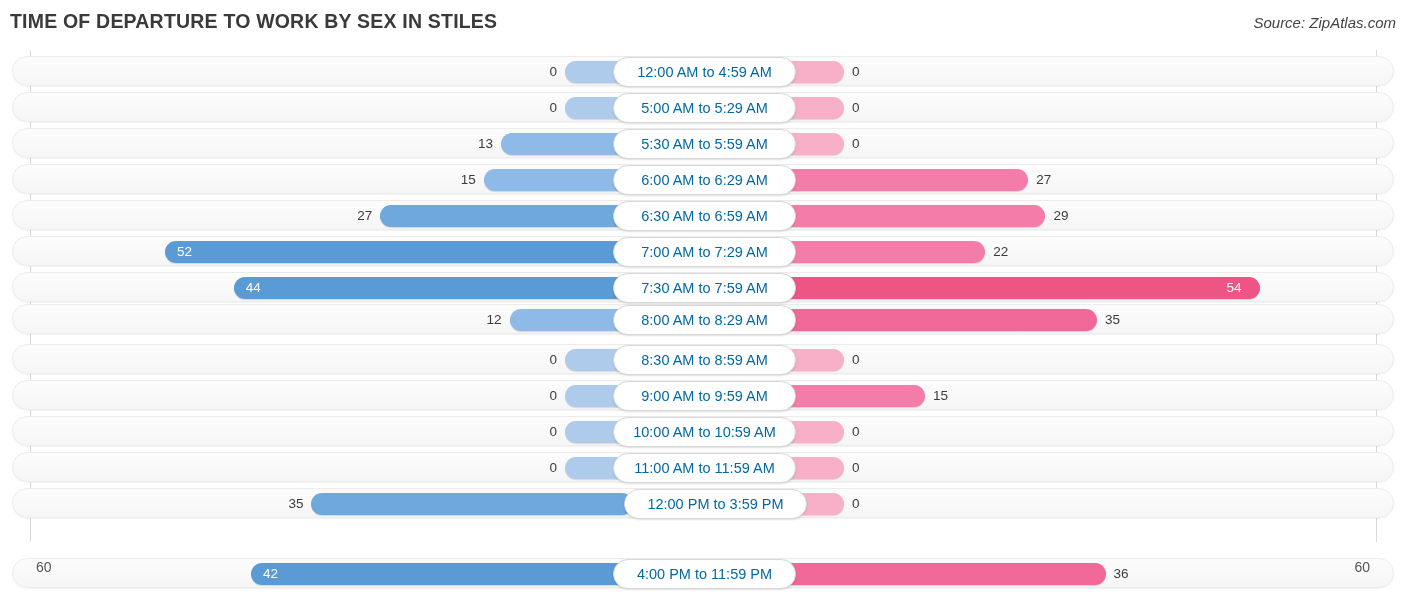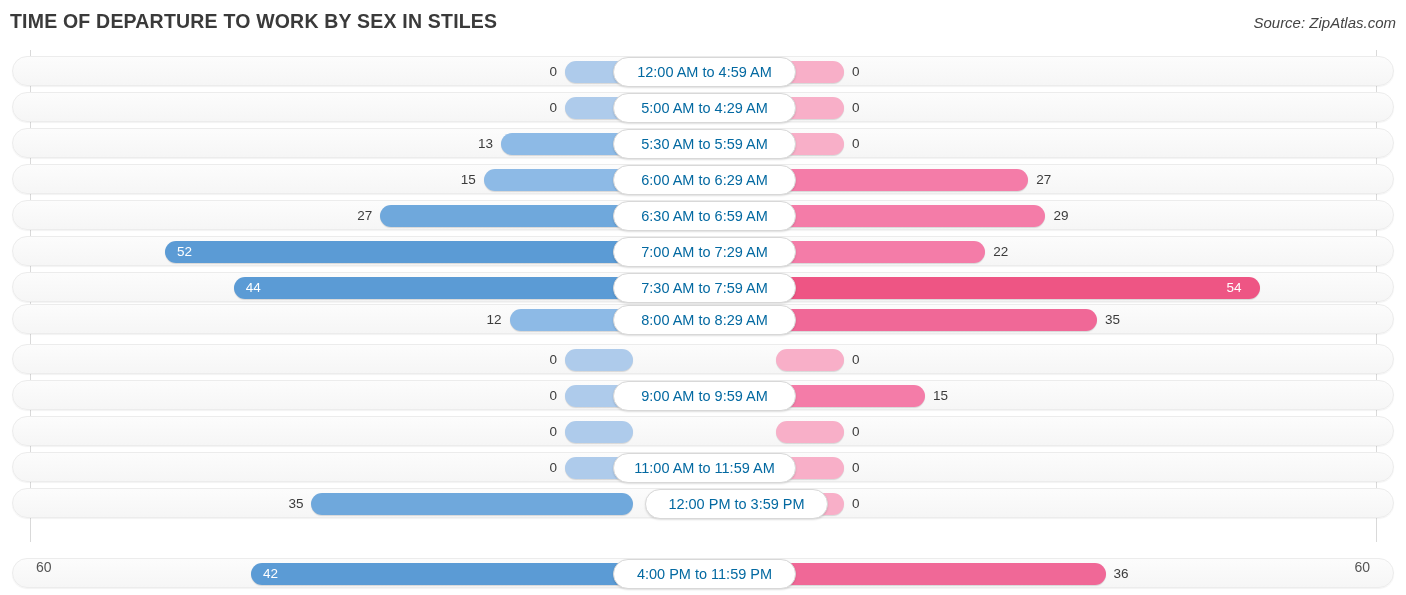--- a/index.html
+++ b/index.html
@@ -120,21 +120,21 @@
         <div class="val f-out" style="left: 839px;">0</div>
         <div class="center-pill" style="left: 600px; width: 183px;">12:00 AM to 4:59 AM</div>
       </div>
     </div>
     <div class="row" style="top: 42px;">
       <div class="rowinner">
         <div class="bar male" style="left: 552px; width: 68px; background: rgb(174, 203, 235);"></div>
         <div class="val m-out" style="left: 498px; width: 46px;">0</div>
         <div class="bar female" style="left: 763px; width: 68px; background: rgb(248, 175, 200);"></div>
         <div class="val f-out" style="left: 839px;">0</div>
-        <div class="center-pill" style="left: 600px; width: 183px;">5:00 AM to 4:29 AM</div>
+        <div class="center-pill" style="left: 600px; width: 183px;">5:00 AM to 5:29 AM</div>
       </div>
     </div>
     <div class="row" style="top: 78px;">
       <div class="rowinner">
         <div class="bar male" style="left: 487.983px; width: 132.017px; background: rgb(141, 186, 230);"></div>
         <div class="val m-out" style="left: 433.983px; width: 46px;">13</div>
         <div class="bar female" style="left: 763px; width: 68px; background: rgb(248, 175, 200);"></div>
         <div class="val f-out" style="left: 839px;">0</div>
         <div class="center-pill" style="left: 600px; width: 183px;">5:30 AM to 5:59 AM</div>
       </div>
@@ -183,55 +183,57 @@
         <div class="val f-out" style="left: 1092px;">35</div>
         <div class="center-pill" style="left: 600px; width: 183px;">8:00 AM to 8:29 AM</div>
       </div>
     </div>
     <div class="row" style="top: 294px;">
       <div class="rowinner">
         <div class="bar male" style="left: 552px; width: 68px; background: rgb(174, 203, 235);"></div>
         <div class="val m-out" style="left: 498px; width: 46px;">0</div>
         <div class="bar female" style="left: 763px; width: 68px; background: rgb(248, 175, 200);"></div>
         <div class="val f-out" style="left: 839px;">0</div>
+        <div class="center-pill" style="left: 600px; width: 183px;">8:30 AM to 8:59 AM</div>
       </div>
     </div>
     <div class="row" style="top: 330px;">
       <div class="rowinner">
         <div class="bar male" style="left: 552px; width: 68px; background: rgb(174, 203, 235);"></div>
         <div class="val m-out" style="left: 498px; width: 46px;">0</div>
         <div class="bar female" style="left: 763px; width: 149px; background: rgb(244, 124, 168);"></div>
         <div class="val f-out" style="left: 920px;">15</div>
         <div class="center-pill" style="left: 600px; width: 183px;">9:00 AM to 9:59 AM</div>
       </div>
     </div>
     <div class="row" style="top: 366px;">
       <div class="rowinner">
         <div class="bar male" style="left: 552px; width: 68px; background: rgb(174, 203, 235);"></div>
         <div class="val m-out" style="left: 498px; width: 46px;">0</div>
         <div class="bar female" style="left: 763px; width: 68px; background: rgb(248, 175, 200);"></div>
         <div class="val f-out" style="left: 839px;">0</div>
+        <div class="center-pill" style="left: 600px; width: 183px;">10:00 AM to 10:59 AM</div>
       </div>
     </div>
     <div class="row" style="top: 402px;">
       <div class="rowinner">
         <div class="bar male" style="left: 552px; width: 68px; background: rgb(174, 203, 235);"></div>
         <div class="val m-out" style="left: 498px; width: 46px;">0</div>
         <div class="bar female" style="left: 763px; width: 68px; background: rgb(248, 175, 200);"></div>
         <div class="val f-out" style="left: 839px;">0</div>
         <div class="center-pill" style="left: 600px; width: 183px;">11:00 AM to 11:59 AM</div>
       </div>
     </div>
     <div class="row" style="top: 438px;">
       <div class="rowinner">
         <div class="bar male" style="left: 298.417px; width: 321.583px; background: rgb(111, 168, 220);"></div>
         <div class="val m-out" style="left: 244.417px; width: 46px;">35</div>
         <div class="bar female" style="left: 763px; width: 68px; background: rgb(248, 175, 200);"></div>
         <div class="val f-out" style="left: 839px;">0</div>
-        <div class="center-pill" style="left: 632px; width: 183px;">12:00 PM to 3:59 PM</div>
+        <div class="center-pill" style="left: 611px; width: 183px;">12:00 PM to 3:59 PM</div>
       </div>
     </div>
     <div class="row" style="top: 474px; margin-top: 34px;">
       <div class="rowinner">
         <div class="bar male" style="left: 238.1px; width: 381.9px; background: rgb(91, 155, 213);"></div>
         <div class="val inside" style="left: 250.1px;">42</div>
         <div class="bar female" style="left: 763px; width: 329.6px; background: rgb(240, 104, 151);"></div>
         <div class="val f-out" style="left: 1100.6px;">36</div>
         <div class="center-pill" style="left: 600px; width: 183px;">4:00 PM to 11:59 PM</div>
       </div>

